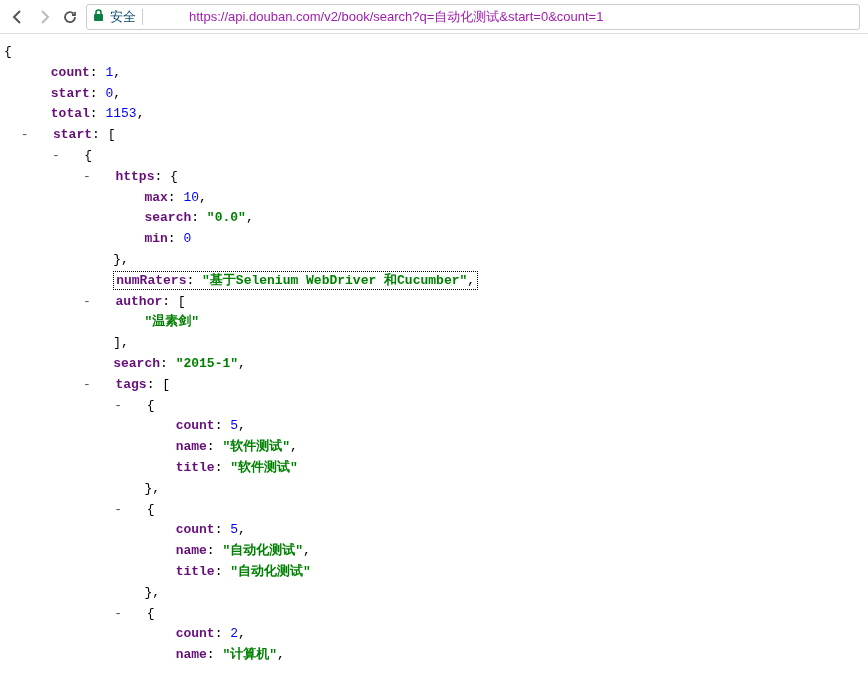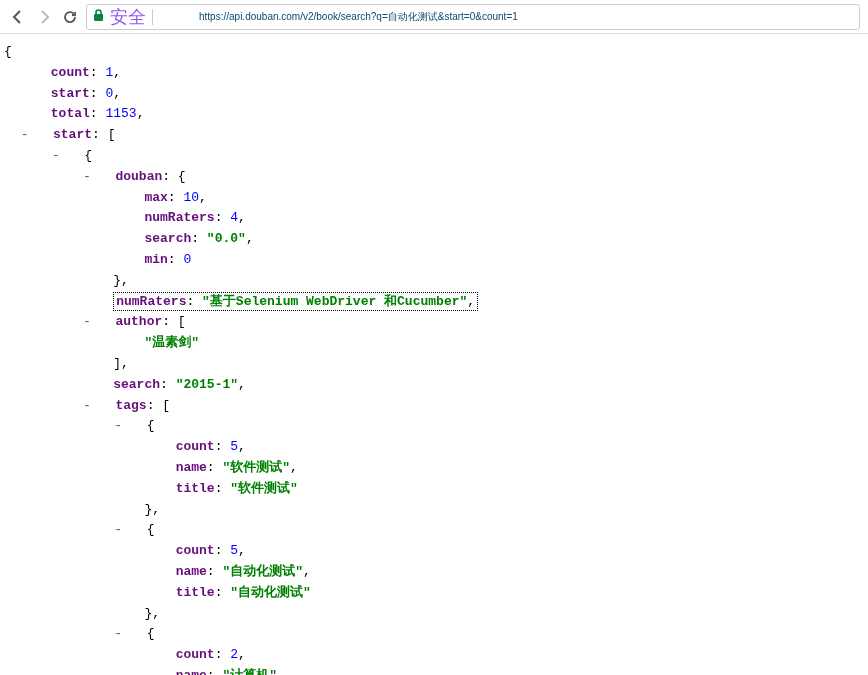--- a/index.html
+++ b/index.html
@@ -46,31 +46,31 @@
       border-radius: 3px;
       padding: 0 6px;
       gap: 6px;
       font-size: 13px;
     }
     .lock-icon {
       color: #0b8043;
       font-size: 12px;
     }
     .secure-label {
-      color: #8b5cf6;
-      font-size: 18px;
+      color: #0c4a6e;
+      font-size: 13px;
     }
     .divider {
       width: 1px;
       height: 16px;
       background: #ccc;
     }
     .url {
-      color: #0c4a6e;
-      font-size: 10px;
+      color: #a21caf;
+      font-size: 13px;
       white-space: nowrap;
       padding-left: 40px;
     }
     .json-viewer {
       padding: 8px 4px;
       line-height: 1.6;
       color: #000;
     }
     .line {
       white-space: pre;
@@ -136,23 +136,22 @@
   </div>
 </div>
 
 <div class="json-viewer">
 <div class="line"><span class="punct">{</span></div>
 <div class="line">      <span class="key">count</span><span class="colon">: </span><span class="number">1</span><span class="punct">,</span></div>
 <div class="line">      <span class="key">start</span><span class="colon">: </span><span class="number">0</span><span class="punct">,</span></div>
 <div class="line">      <span class="key">total</span><span class="colon">: </span><span class="number">1153</span><span class="punct">,</span></div>
 <div class="line">  <span class="toggle">-</span>   <span class="key">start</span><span class="colon">: </span><span class="punct">[</span></div>
 <div class="line">      <span class="toggle">-</span>   <span class="punct">{</span></div>
-<div class="line">          <span class="toggle">-</span>   <span class="key">douban</span><span class="colon">: </span><span class="punct">{</span></div>
+<div class="line">          <span class="toggle">-</span>   <span class="key">https</span><span class="colon">: </span><span class="punct">{</span></div>
 <div class="line">                  <span class="key">max</span><span class="colon">: </span><span class="number">10</span><span class="punct">,</span></div>
-<div class="line">                  <span class="key">numRaters</span><span class="colon">: </span><span class="number">4</span><span class="punct">,</span></div>
 <div class="line">                  <span class="key">search</span><span class="colon">: </span><span class="string">"0.0"</span><span class="punct">,</span></div>
 <div class="line">                  <span class="key">min</span><span class="colon">: </span><span class="number">0</span></div>
 <div class="line">              <span class="punct">},</span></div>
 <div class="line">              <span class="highlighted"><span class="key">numRaters</span><span class="colon">: </span><span class="string">"基于Selenium WebDriver 和Cucumber"</span><span class="punct">,</span></span></div>
 <div class="line">          <span class="toggle">-</span>   <span class="key">author</span><span class="colon">: </span><span class="punct">[</span></div>
 <div class="line">                  <span class="string">"温素剑"</span></div>
 <div class="line">              <span class="punct">],</span></div>
 <div class="line">              <span class="key">search</span><span class="colon">: </span><span class="string">"2015-1"</span><span class="punct">,</span></div>
 <div class="line">          <span class="toggle">-</span>   <span class="key">tags</span><span class="colon">: </span><span class="punct">[</span></div>
 <div class="line">              <span class="toggle">-</span>   <span class="punct">{</span></div>

